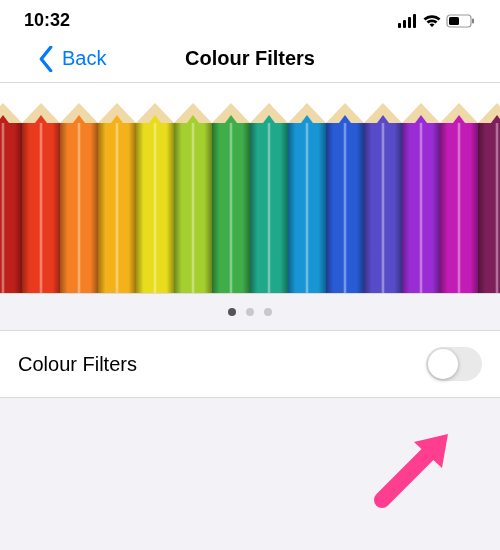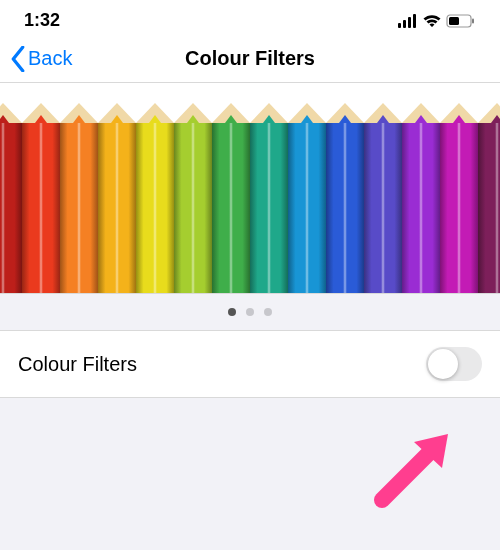--- a/index.html
+++ b/index.html
@@ -26,21 +26,22 @@
       height: 48px;
       position: relative;
       border-bottom: 1px solid #d9d9d9;
     }
     .back {
       display: flex;
       align-items: center;
       color: #007aff;
       font-size: 20px;
       padding-left: 10px;
-      gap: 2px;
+      gap: 8px;
+      margin-left: 28px;
     }
     .back svg { width: 16px; height: 26px; }
     .title {
       position: absolute;
       left: 0; right: 0;
       text-align: center;
       font-size: 20px;
       font-weight: 600;
       color: #000;
       pointer-events: none;
@@ -114,21 +115,21 @@
     }
     .arrow {
       position: absolute;
       top: 30px; right: 40px;
     }
   </style>
 </head>
 <body>
 
 <div class="status-bar">
-  <span>1:32</span>
+  <span>10:32</span>
   <div class="status-icons">
     <svg width="20" height="14" viewBox="0 0 20 14">
         <rect x="0" y="9" width="3" height="5" rx="1" fill="#000"></rect>
         <rect x="5" y="6" width="3" height="8" rx="1" fill="#000"></rect>
         <rect x="10" y="3" width="3" height="11" rx="1" fill="#000"></rect>
         <rect x="15" y="0" width="3" height="14" rx="1" fill="#000"></rect>
       </svg>
     <svg width="20" height="14" viewBox="0 0 20 14">
         <path d="M10 13 L7.5 10.5 C8.9 9.2 11.1 9.2 12.5 10.5 Z M4.5 7.5 C7.5 4.8 12.5 4.8 15.5 7.5 L13.5 9.5 C11.6 7.7 8.4 7.7 6.5 9.5 Z M1.5 4.5 C6.2 0 13.8 0 18.5 4.5 L16.5 6.5 C12.9 3.1 7.1 3.1 3.5 6.5 Z" fill="#000"></path>
       </svg>

